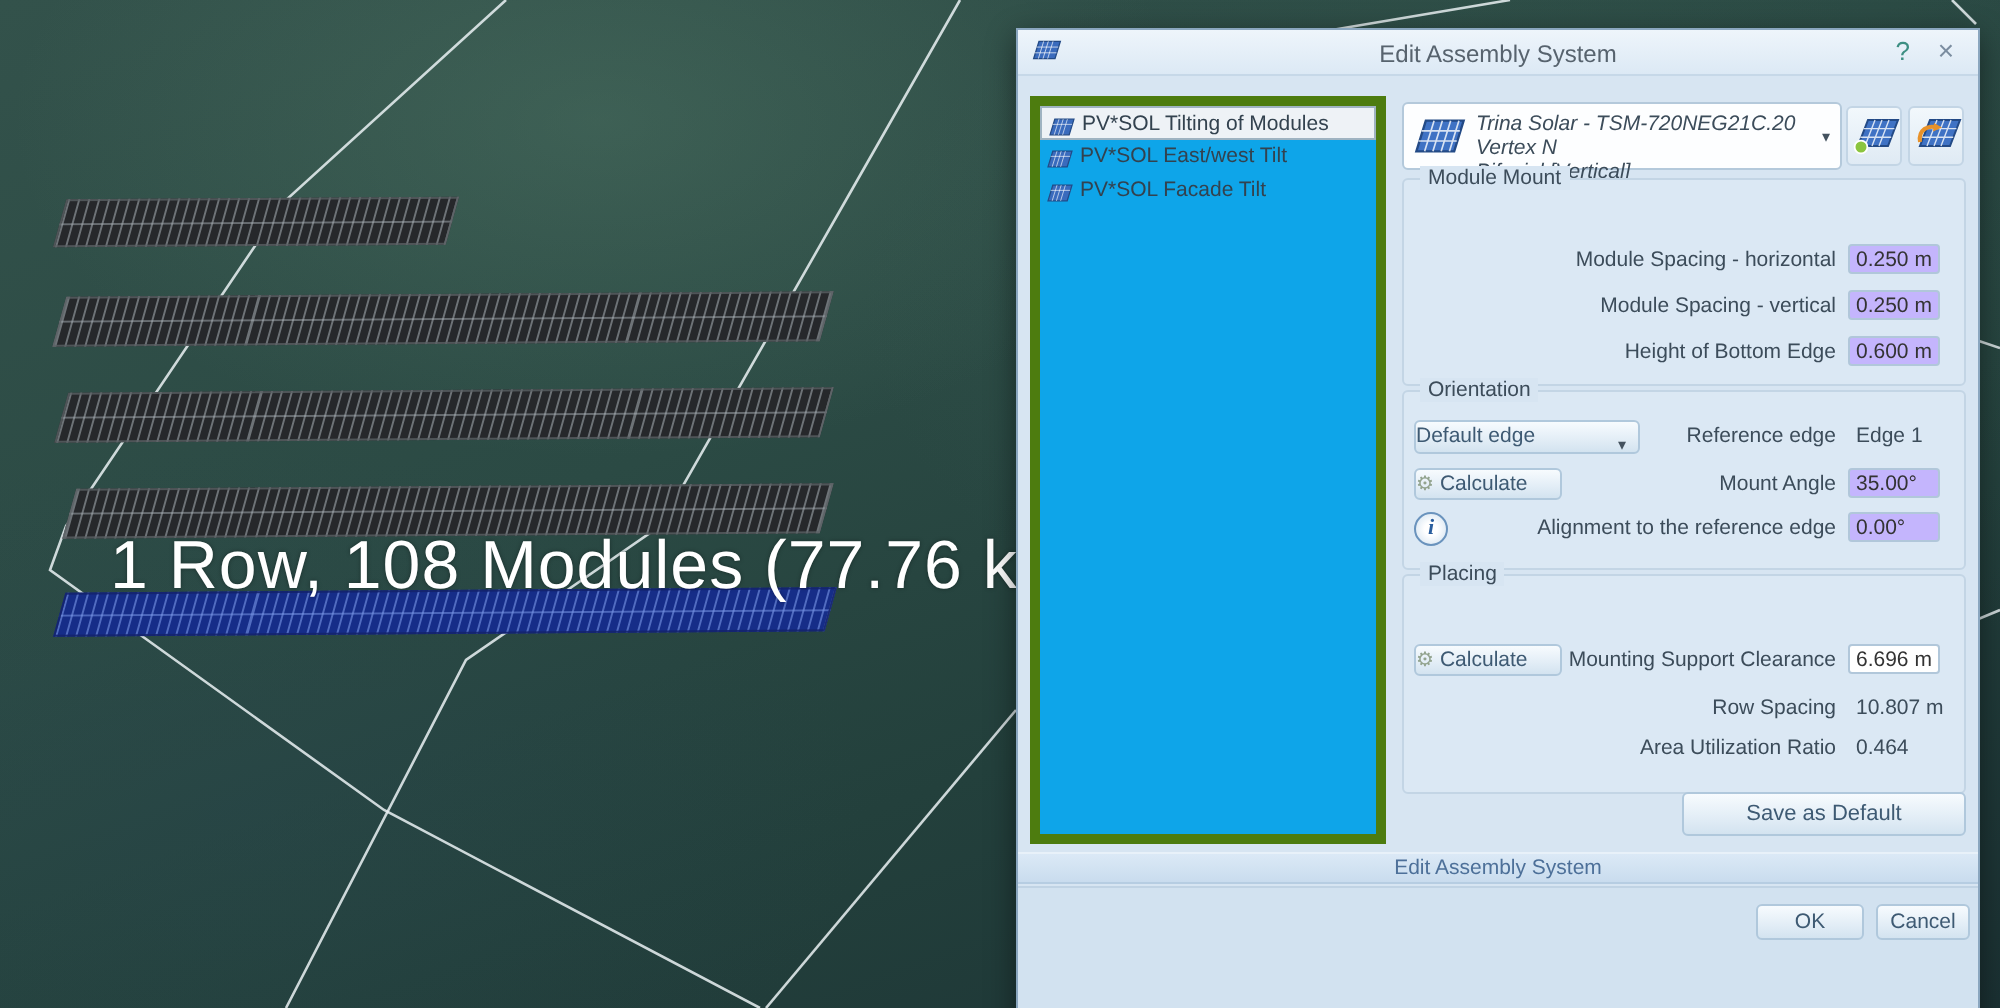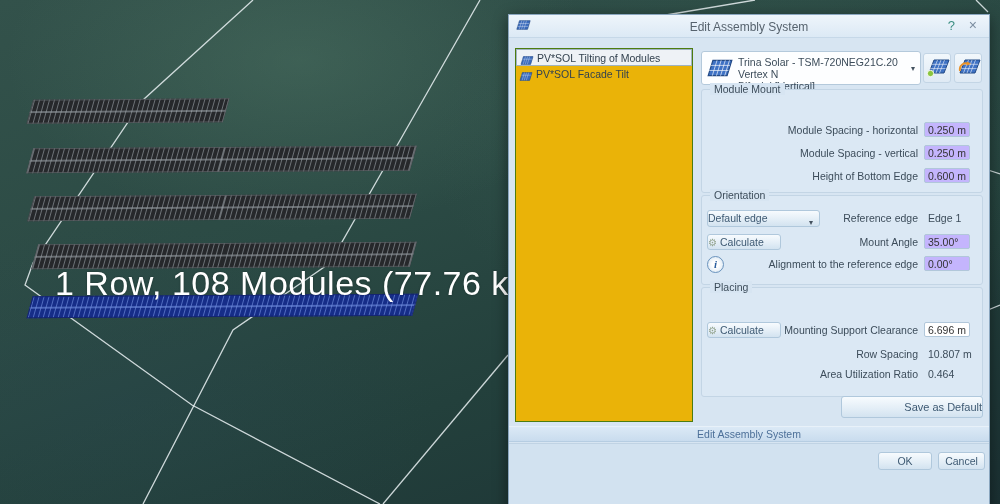--- a/index.html
+++ b/index.html
@@ -53,33 +53,33 @@
     border-bottom:1px solid #c6d8e8;
   }
   #title { position:absolute; left:0; right:0; top:5px; text-align:center; font-size:12px; color:#57636e; }
   #title-icon { position:absolute; left:7px; top:5px; }
   #help-btn { position:absolute; right:34px; top:3px; font-size:13px; color:#3d8f83; cursor:default; }
   #close-btn { position:absolute; right:12px; top:2px; font-size:14px; color:#7b8da0; cursor:default; }
 
   
   #systems-list {
     position:absolute; left:6px; top:33px; width:178px; height:374px;
-    background:#eab308; border:1px solid #4d7c0f;
+    background:#0ea5e9; border:5px solid #4d7c0f;
   }
   .list-item { position:relative; height:17px; line-height:16px; padding-left:20px; font-size:10.5px; color:#33424f; white-space:nowrap; }
   .list-item.selected { background:#eef2f6; border:1px solid #9fb3c1; }
   .list-item .li-icon { position:absolute; left:3px; top:3px; }
 
   
   #module-combo {
     position:absolute; left:192px; top:36px; width:220px; height:34px;
     background:#fdfeff; border:1px solid #b4c9db; border-radius:3px;
   }
   #module-combo .combo-icon { position:absolute; left:5px; top:7px; }
-  #module-combo .combo-text { position:absolute; left:36px; top:4px; width:168px; line-height:12px; font-size:10.5px; color:#3c4c5a; }
+  #module-combo .combo-text { position:absolute; left:36px; top:4px; width:168px; line-height:12px; font-size:10.5px; color:#3c4c5a;font-style:italic; }
   #module-combo .combo-arrow { position:absolute; right:5px; top:12px; font-size:8px; color:#44525f; }
   .icon-btn {
     position:absolute; top:38px; width:28px; height:30px;
     background:linear-gradient(#f2f8fc,#dfeaf4); border:1px solid #c3d5e5; border-radius:3px;
   }
   #module-db-button { left:414px; }
   #module-flip-button { left:445px; }
   .icon-btn svg { position:absolute; left:2px; top:4px; }
 
   
@@ -126,21 +126,21 @@
   }
 
   
   .big-btn {
     position:absolute; top:381px; height:22px;
     background:linear-gradient(#f7fbfe,#e2edf6 60%,#d3e3f0);
     border:1px solid #b0c8dc; border-radius:3px;
     font-size:11px; color:#3e5a73; text-align:center; line-height:20px;
   }
   #reset-btn { left:189px; width:137px; }
-  #save-default-btn { left:332px; width:142px;text-align:right; }
+  #save-default-btn { left:332px; width:142px; }
 
   #assembly-band {
     position:absolute; left:0; right:0; top:411px; height:16px;
     background:linear-gradient(#dbe9f6,#c9dcee);
     border-top:1px solid #e8f1f9; border-bottom:1px solid #b6cde2;
     text-align:center; line-height:15px; font-size:10.5px; color:#4d7099;
   }
   #footer {
     position:absolute; left:0; right:0; bottom:0; top:428px;
     background:#d2e2f0; border-top:1px solid #c0d3e4;
@@ -204,20 +204,29 @@
         </span>
         <span>PV*SOL Tilting of Modules</span>
       </div>
       <div class="list-item">
         <span class="li-icon">
           <svg viewBox="0 0 22 15" width="14" height="9">
               <path d="M5 1h16l-4 13H1z" fill="#3a6bbd" stroke="#234a86"></path>
               <path d="M8.5 1l-4 13M12 1 8 14M15.5 1l-4 13M3.2 5.3h16.2" stroke="rgba(255,255,255,.75)" stroke-width=".7" fill="none"></path>
             </svg>
         </span>
+        <span>PV*SOL East/west Tilt</span>
+      </div>
+      <div class="list-item">
+        <span class="li-icon">
+          <svg viewBox="0 0 22 15" width="14" height="9">
+              <path d="M5 1h16l-4 13H1z" fill="#3a6bbd" stroke="#234a86"></path>
+              <path d="M8.5 1l-4 13M12 1 8 14M15.5 1l-4 13M3.2 5.3h16.2" stroke="rgba(255,255,255,.75)" stroke-width=".7" fill="none"></path>
+            </svg>
+        </span>
         <span>PV*SOL Facade Tilt</span>
       </div>
     </div>
 
     <div id="module-combo">
       <span class="combo-icon">
         <svg viewBox="0 0 22 15" width="26" height="18">
             <path d="M5 1h16l-4 13H1z" fill="#3f72c4" stroke="#234a86"></path>
             <path d="M8.5 1l-4 13M12 1 8 14M15.5 1l-4 13M19 1l-4 13M3.2 5.3h16.2M1.9 9.6h16.2" stroke="rgba(255,255,255,.8)" stroke-width=".7" fill="none"></path>
           </svg>

